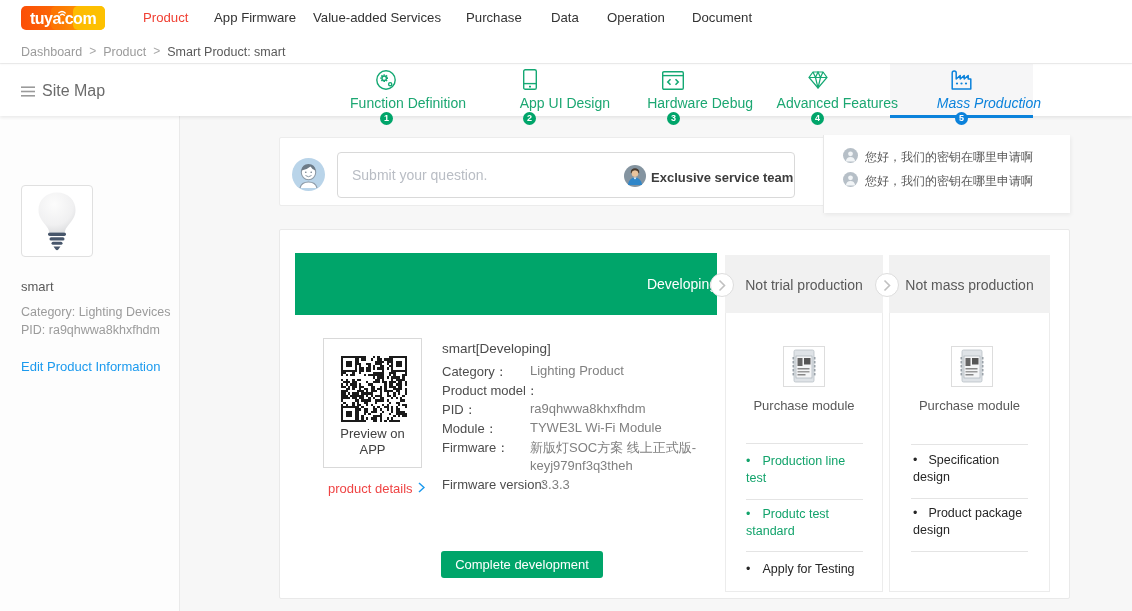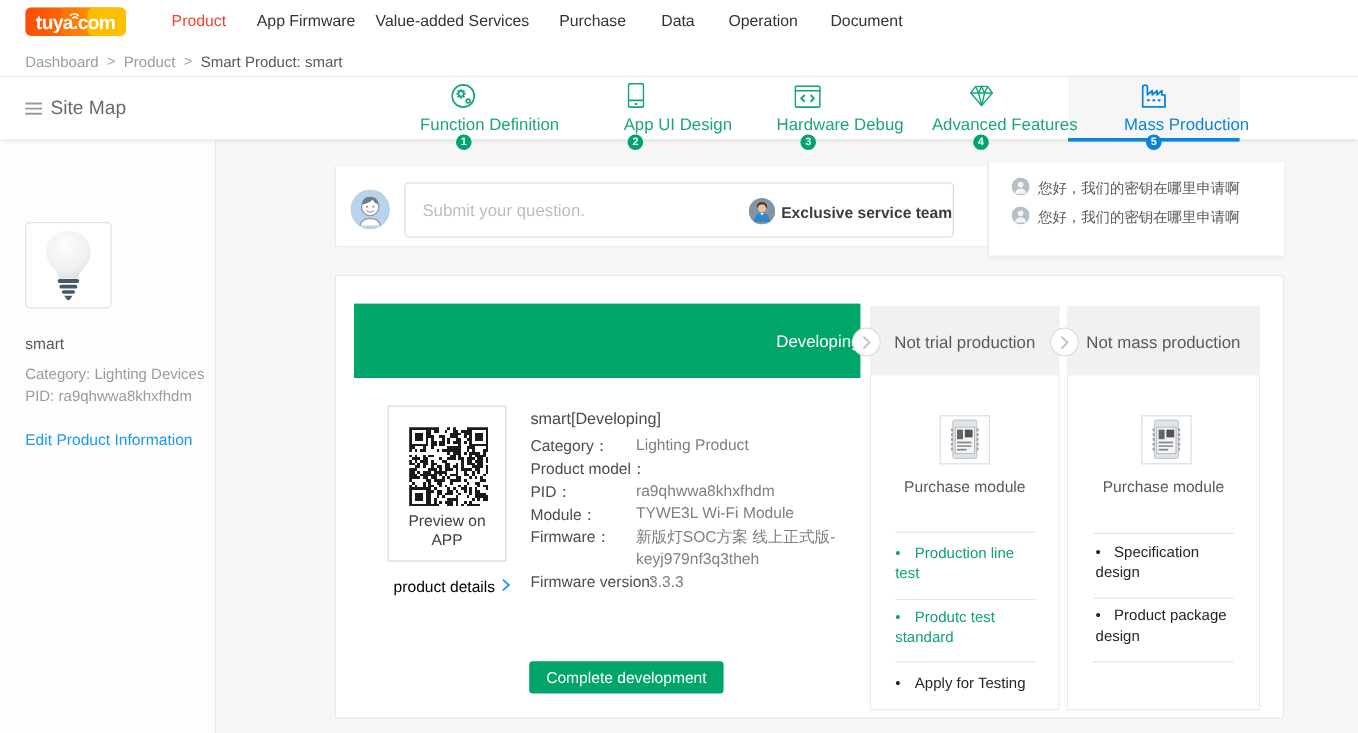--- a/index.html
+++ b/index.html
@@ -47,21 +47,21 @@
 #h1g { left:295px; top:253px; width:422px; height:62px; background:#00a56a; z-index:4; }
 #h1g span { position:absolute; width:100%; text-align:right; top:23px; color:#fff; font-size:14px; }
 .hgray { top:255px; height:58px; background:#f1f1f1; z-index:4; }
 .hgray span { position:absolute; width:100%; text-align:center; top:22px; color:#595959; font-size:14px; }
 .chev { top:273px; width:24px; height:24px; background:#fff; border:1px solid #ddd; border-radius:50%; z-index:5; }
 .chev svg { position:absolute; left:7px; top:5px; }
 
 #qrbox { left:323px; top:338px; width:99px; height:130px; background:#fff; border:1px solid #d9d9d9; z-index:4; }
 #qrimg { left:341px; top:356px; z-index:5; }
 #prevTxt { left:323px; top:426px; width:99px; text-align:center; font-size:13px; color:#404040; line-height:16px; z-index:5; }
-#pdet { left:328px; top:481px; font-size:13px; color:#000000; z-index:4; }
+#pdet { left:328px; top:481px; font-size:13px; color:#ef4444; z-index:4; }
 
 .ilabel { left:442px; font-size:13px; color:#4d4d4d; z-index:4; }
 .ival { left:530px; font-size:13px; color:#808080; z-index:4; }
 #ititle { left:442px; top:341px; font-size:13.5px; color:#4a4a4a; z-index:4; }
 
 #devbtn { left:441px; top:551px; width:162px; height:27px; background:#00a56a; border-radius:3px; color:#fff; font-size:13px; text-align:center; line-height:27px; z-index:4; }
 
 .colbody { top:313px; height:279px; border:1px solid #ececec; border-top:none; background:#fff; z-index:4; }
 .modbox { top:346px; width:42px; height:41px; background:#fff; border:1px solid #ddd; z-index:5; }
 .purch { top:398px; font-size:13px; color:#595959; text-align:center; z-index:5; }
@@ -158,21 +158,21 @@
           <circle cx="6" cy="13.5" r="1.1"></circle>
           <circle cx="10.5" cy="13.5" r="1.1"></circle>
           <circle cx="15" cy="13.5" r="1.1"></circle>
         </g>
     </svg>
   </div>
   <div class="abs stepLabel" style="left:306px;">Function Definition</div>
   <div class="abs stepLabel" style="left:450px;">App UI Design</div>
   <div class="abs stepLabel" style="left:593px;">Hardware Debug</div>
   <div class="abs stepLabel" style="left:738px;">Advanced Features</div>
-  <div class="abs stepLabel blue" style="left:881px;">Mass Production</div>
+  <div class="abs stepLabel blue" style="left:881px;font-style:italic;">Mass Production</div>
   <div class="abs badge" style="left:380px;">1</div>
   <div class="abs badge" style="left:523px;">2</div>
   <div class="abs badge" style="left:667px;">3</div>
   <div class="abs badge" style="left:811px;">4</div>
   <div class="abs badge blue" style="left:955px;">5</div>
 
   <div id="sidebar" class="abs"></div>
   <div id="bulbBox" class="abs">
     <svg width="70" height="70" viewBox="0 0 70 70">
       <defs>

